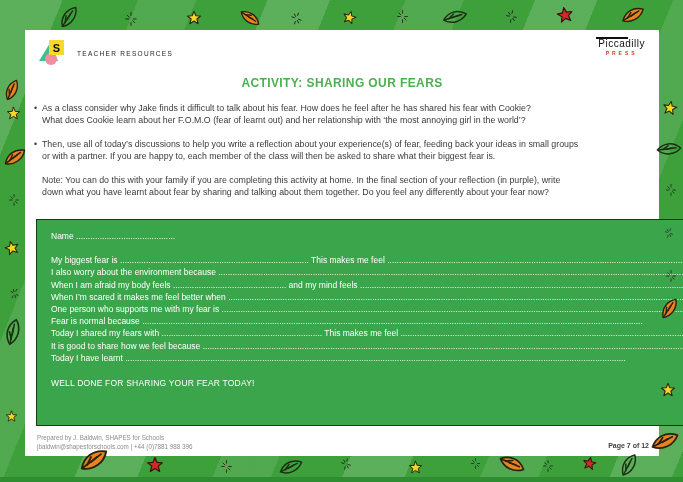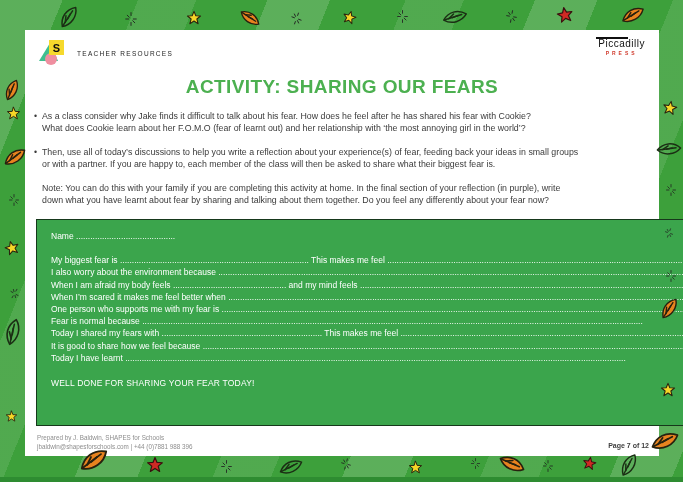--- a/index.html
+++ b/index.html
@@ -34,21 +34,21 @@
 
   
   .card-header{display:flex;justify-content:space-between;align-items:flex-start;padding:8px 12px 0 12px;}
   .brand{display:flex;align-items:flex-start;gap:10px;}
   .brand-label{font-size:6.5px;letter-spacing:1.3px;color:#1e1e1e;margin-top:12px;}
   .publisher{text-align:center;padding-right:2px;}
   .publisher-name{font-size:10px;color:#101010;position:relative;font-weight:500;letter-spacing:0.5px;}
   .publisher-name::before{content:"";position:absolute;left:-2px;top:-1px;width:32px;height:1.6px;background:#101010;}
   .publisher-press{font-size:5px;color:#d03a2c;letter-spacing:3px;margin-top:1px;font-weight:bold;}
 
-  .title{text-align:center;color:#4cb050;font-weight:bold;font-size:19px;letter-spacing:0.4px;margin-top:10px;}
+  .title{text-align:center;color:#4cb050;font-weight:bold;font-size:12px;letter-spacing:0.4px;margin-top:10px;}
 
   
   .body-text{padding:0 9px;color:#3a3a3a;font-size:8.8px;line-height:11.5px;}
   .bullet{display:flex;margin-top:13px;}
   .bullet-dot{width:8px;flex:none;}
   .bullet-text{white-space:pre-line;}
   .note{margin-top:13px;white-space:pre-line;margin-left:8px;}
 
   
   .form-box{

